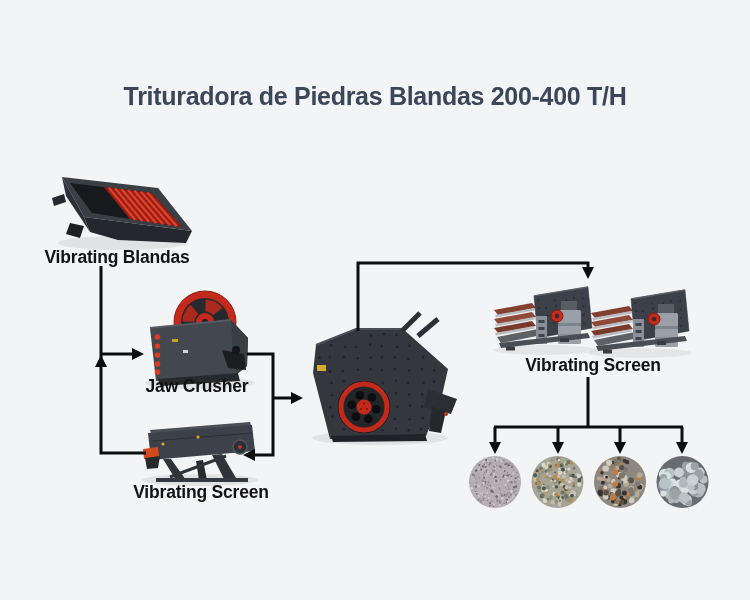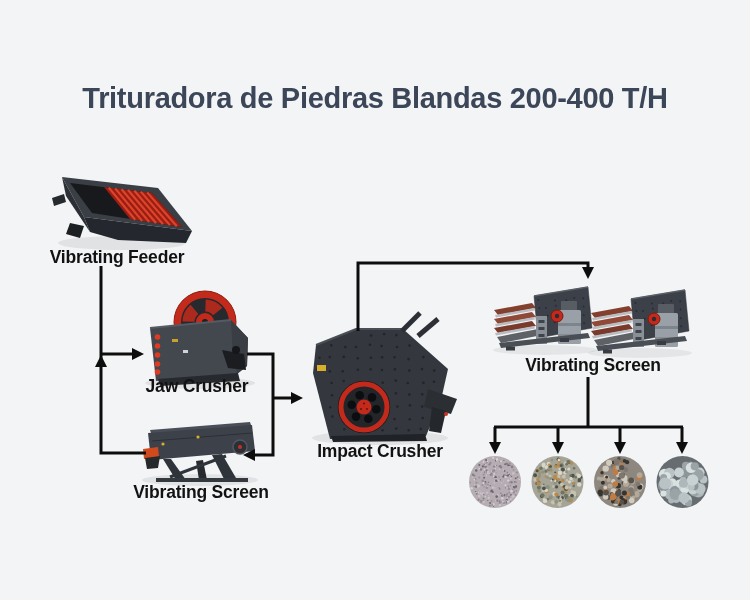--- a/index.html
+++ b/index.html
@@ -4,21 +4,21 @@
 <style>
   * { margin:0; padding:0; box-sizing:border-box; }
   html,body { width:750px; height:600px; overflow:hidden; }
   .canvas {
     position:relative; width:750px; height:600px;
     background:var(--bg,#f3f4f6);
     font-family:"Liberation Sans", sans-serif;
   }
   .title {
     position:absolute; top:82px; left:0; width:100%;
-    text-align:center; font-size:29px; font-weight:700;
+    text-align:center; font-size:25px; font-weight:700;
     letter-spacing:-0.3px; color:var(--title-color,#3b4658);
     white-space:nowrap;
   }
   .scene { position:absolute; top:0; left:0; }
   .stage-label {
     position:absolute; transform:translateX(-50%);
     font-size:17.5px; font-weight:700; color:#121212;
     letter-spacing:-0.2px; white-space:nowrap;
   }
 </style>
@@ -808,18 +808,17 @@
       <polygon points="243,455 255,449 255,461"></polygon>
       <polygon points="303,398 291,392 291,404"></polygon>
       <polygon points="588,279 582,267 594,267"></polygon>
       <polygon points="495,454 489,442 501,442"></polygon>
       <polygon points="558,454 552,442 564,442"></polygon>
       <polygon points="620,454 614,442 626,442"></polygon>
       <polygon points="682,454 676,442 688,442"></polygon>
     </g>
   </svg>
 
-  <div class="stage-label" style="left:117px; top:247px;">Vibrating Feeder</div>
+  <div class="stage-label" style="left:117px; top:247px;">Vibrating Blandas</div>
   <div class="stage-label" style="left:197px; top:376px;">Jaw Crusher</div>
   <div class="stage-label" style="left:201px; top:482px;">Vibrating Screen</div>
-  <div class="stage-label" style="left:380px; top:441px;">Impact Crusher</div>
   <div class="stage-label" style="left:593px; top:355px;">Vibrating Screen</div>
 </div>
 
 </body></html>

